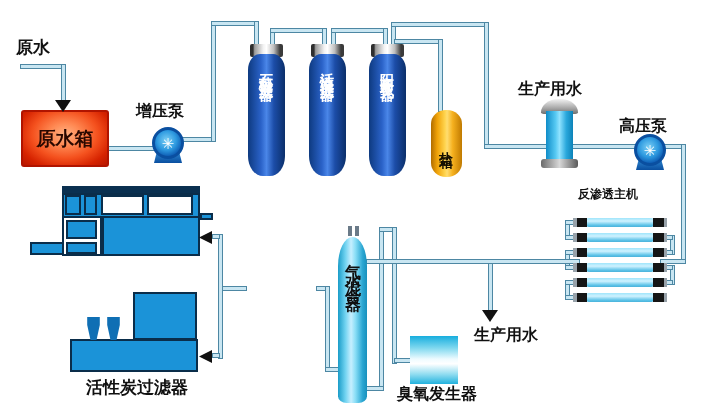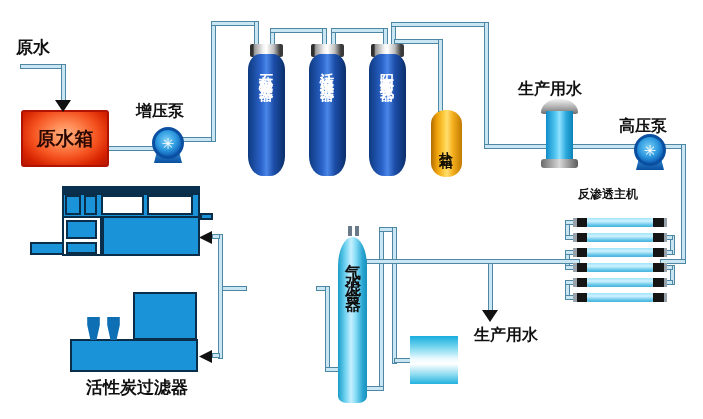--- a/index.html
+++ b/index.html
@@ -175,20 +175,21 @@
   <div class="portmark" style="left:355px;top:226px;width:4px;height:10px"></div>
   <div style="position:absolute;left:338px;top:237px;width:29px;height:166px;z-index:4;
               border-radius:15px 15px 9px 9px/30px 30px 7px 7px;
               background:linear-gradient(90deg,#1a9cc8 0%,#6fd2f0 25%,#c6efff 45%,#8adef6 60%,#2aa6d2 85%,#1890bc 100%);
               display:flex;justify-content:center;">
     <span class="vtext" style="color:#101010;font-size:16px;letter-spacing:8px;margin-top:14px">气水混合器</span>
   </div>
 
   <div style="position:absolute;left:410px;top:336px;width:48px;height:48px;z-index:3;
               background:linear-gradient(180deg,#17aede 0%,#7fd8ef 25%,#eefbff 48%,#ffffff 58%,#8fdcf0 80%,#22b2de 100%)"></div>
+  <div class="lbl" style="left:397px;top:384px">臭氧发生器</div>
 
   <div class="mach" style="left:30px;top:242px;width:35px;height:13px"></div>
   <div style="position:absolute;left:62px;top:186px;width:138px;height:7px;background:#0a3050;z-index:3"></div>
   <div class="mach" style="left:62px;top:193px;width:138px;height:25px"></div>
   <div class="pane" style="left:65px;top:195px;width:16px;height:20px;background:#1b93d8;border:2px solid #0a2d4a"></div>
   <div class="pane" style="left:84px;top:195px;width:13px;height:20px;background:#1b93d8;border:2px solid #0a2d4a"></div>
   <div class="pane" style="left:101px;top:195px;width:43px;height:20px;background:#fff;border:2px solid #0a2d4a"></div>
   <div class="pane" style="left:147px;top:195px;width:46px;height:20px;background:#fff;border:2px solid #0a2d4a"></div>
   <div class="machw" style="left:62px;top:216px;width:40px;height:40px"></div>
   <div class="pane" style="left:66px;top:220px;width:31px;height:19px;background:#1b93d8;border:2px solid #0a2d4a"></div>

